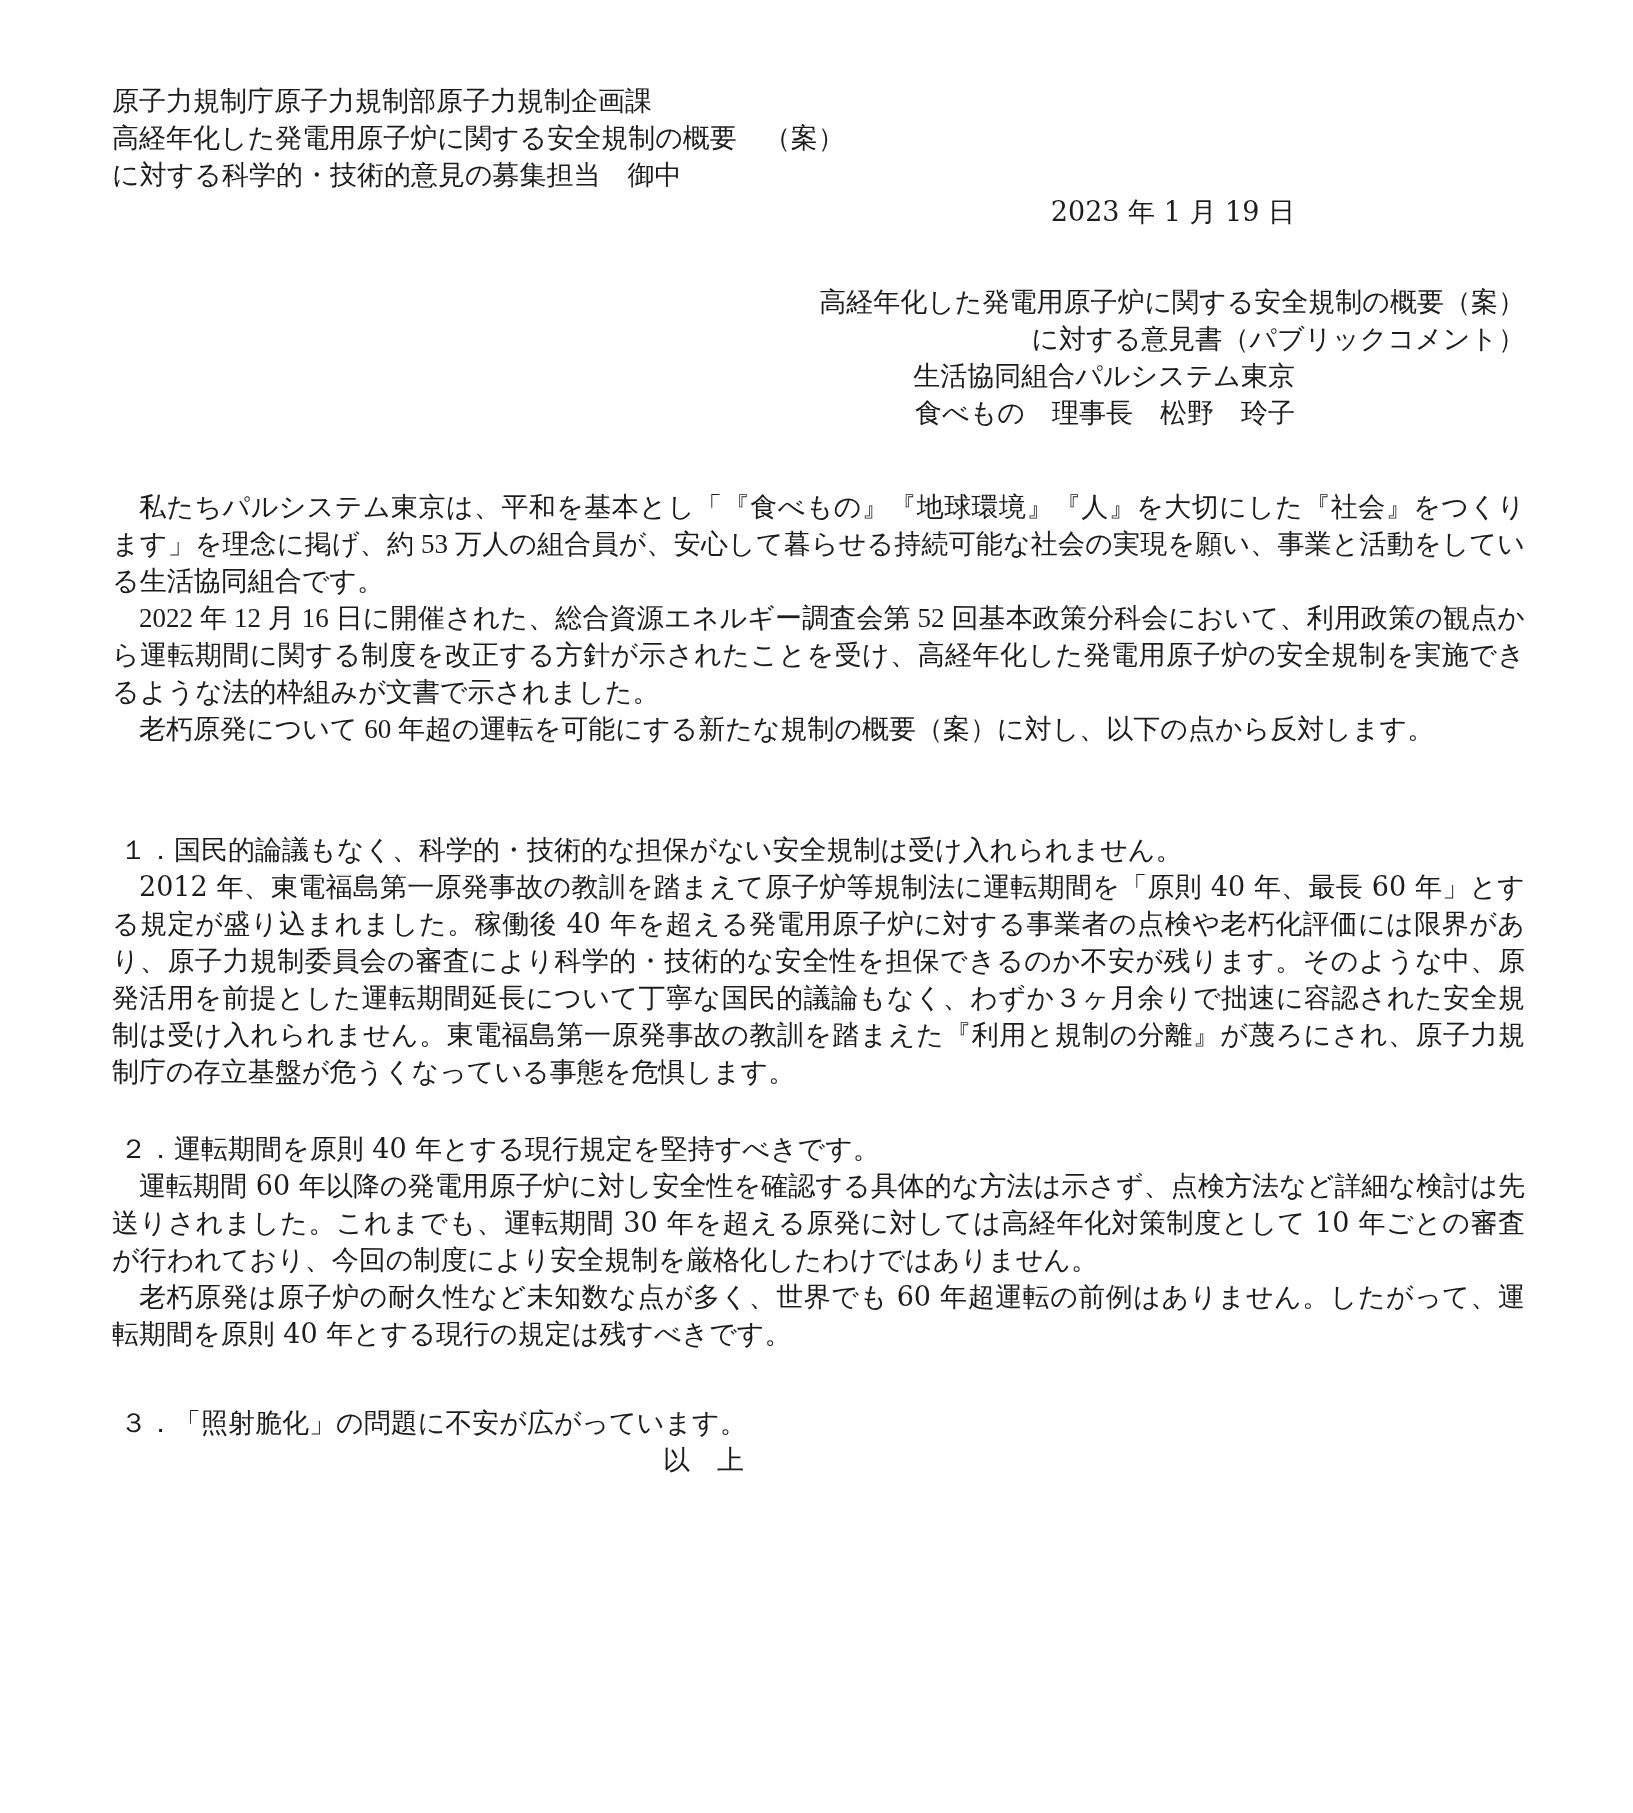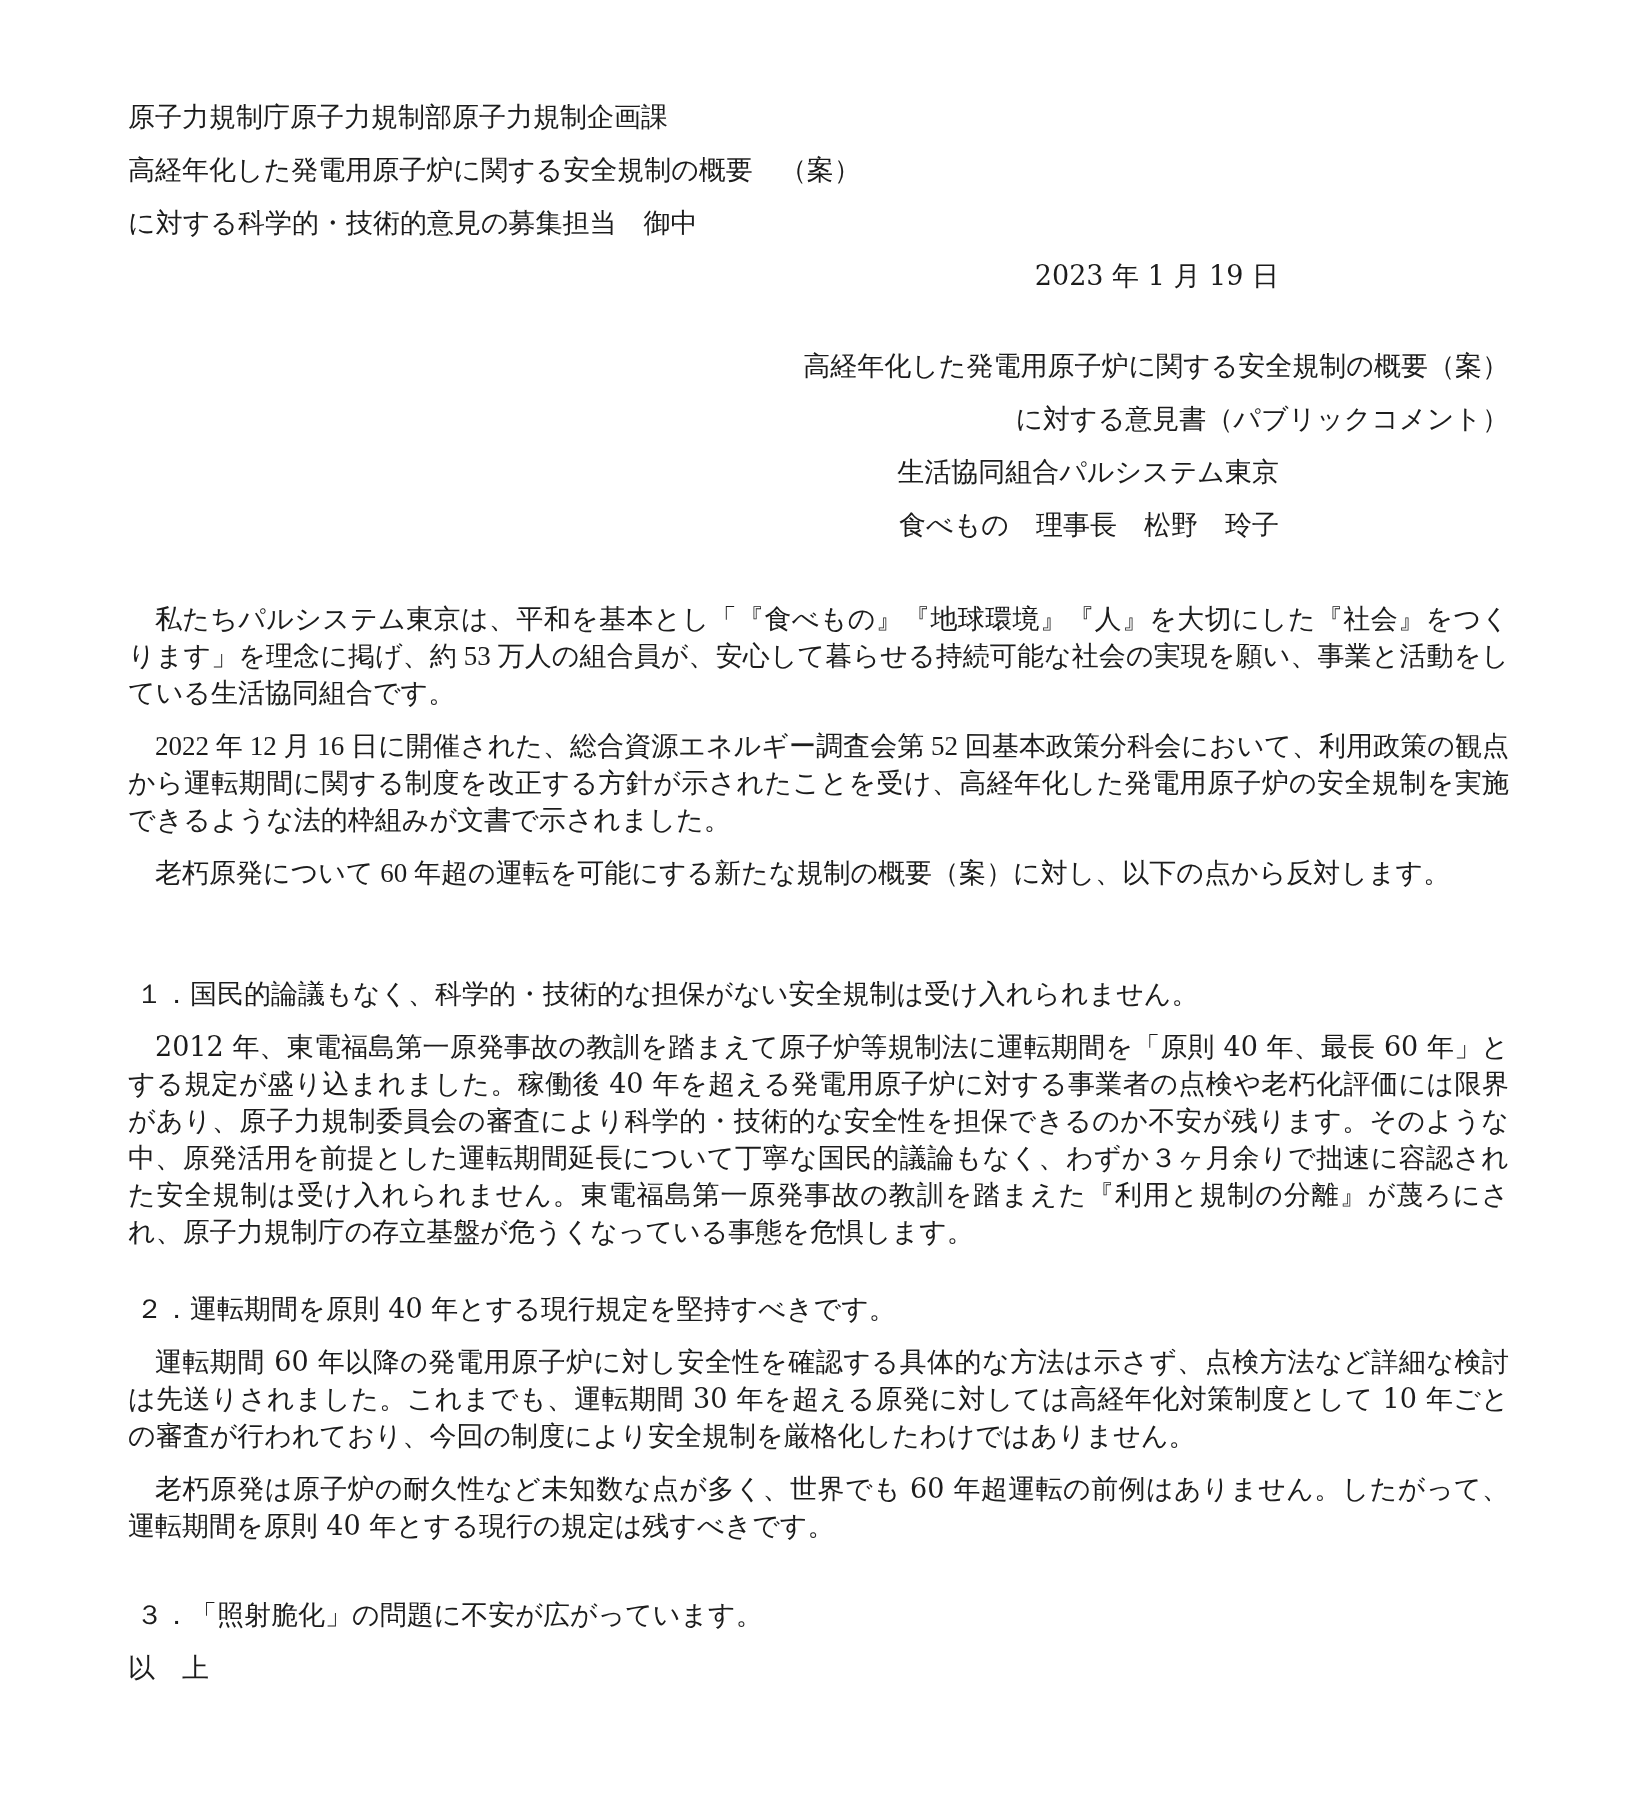--- a/index.html
+++ b/index.html
@@ -13,21 +13,21 @@
     height: 1813px;
     box-sizing: border-box;
     background: #ffffff;
     color: #1c1c1c;
     font-family: "DejaVu Serif", "Liberation Serif", serif;
     font-size: 27px;
     line-height: 37px;
     padding: 82px 108px 0 112px;
     overflow: hidden;
   }
-  .page p { margin: 16px; }
+  .page p { margin: 0; }
 
   .recipient p { text-align: left; }
 
   .date-line {
     text-align: right;
     padding-right: 230px;
   }
 
   .title-block {
     margin-top: 53px;
@@ -50,21 +50,21 @@
     padding-left: 8px;
     text-align: left;
   }
 
   .sec1 { margin-top: 83px; }
   .sec2 { margin-top: 40px; }
   .sec3 { margin-top: 52px; }
 
   .closing-line {
     margin-top: 143px;
-    text-align: left;
+    text-align: center;
     padding-right: 230px;
   }
 </style>
 </head>
 <body>
 
 <div class="page">
 
   <div class="recipient">
     <p>原子力規制庁原子力規制部原子力規制企画課</p>

